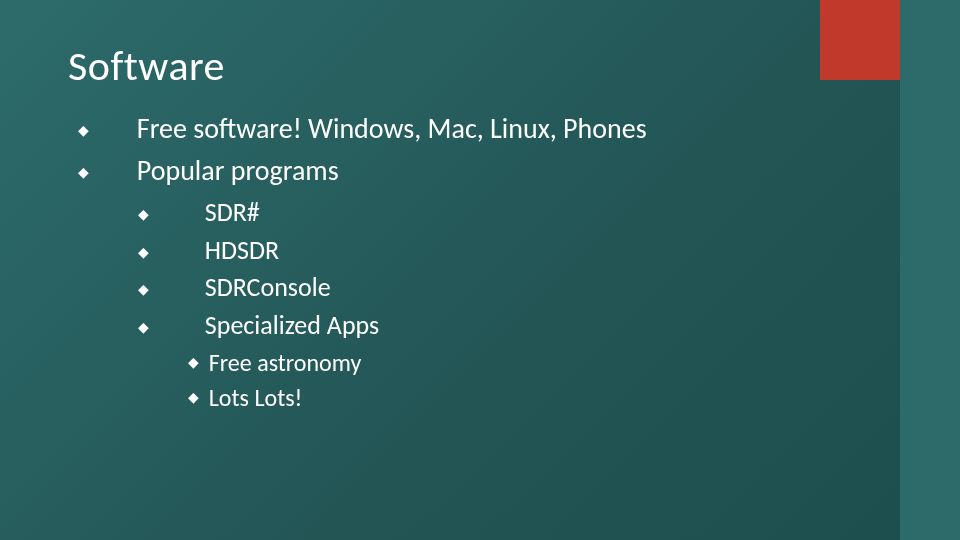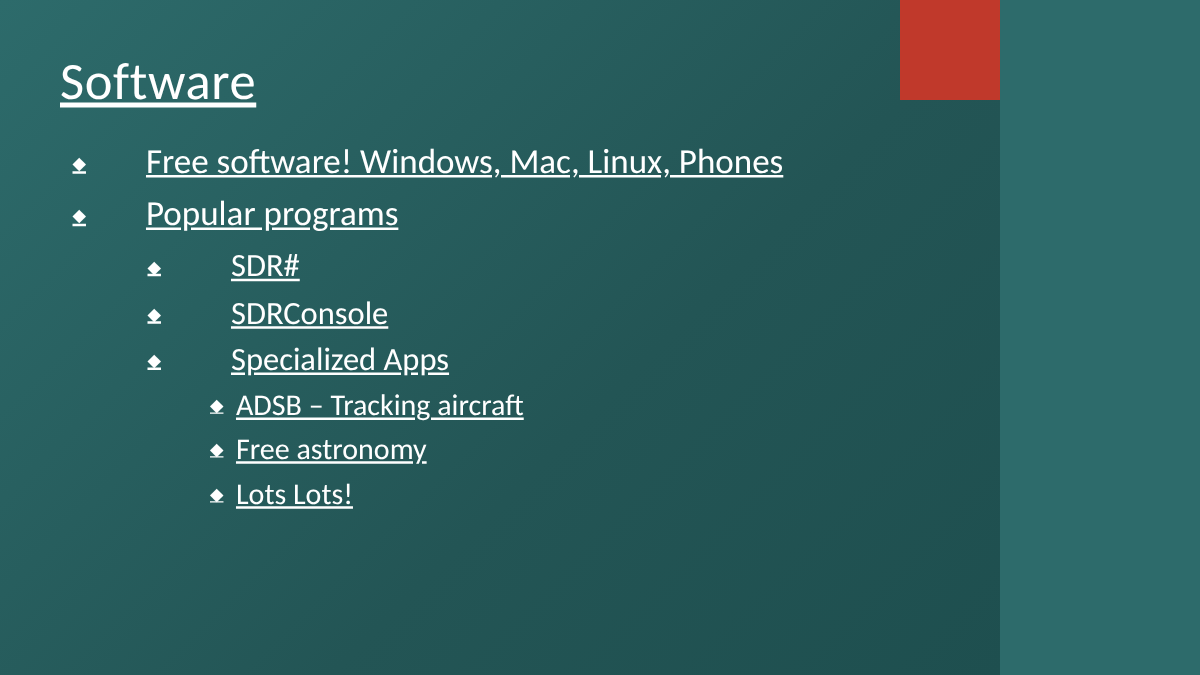--- a/index.html
+++ b/index.html
@@ -12,26 +12,25 @@
       width: 960px;
       height: 540px;
       background: #2d6b6b;
       font-family: 'Calibri', 'Segoe UI', Arial, sans-serif;
       color: #ffffff;
       overflow: hidden;
       position: relative;
     }
 
     .slide-container {
-      width: 800px;
+      width: 900px;
       height: 540px;
       background: linear-gradient(135deg, #2d6b6b 0%, #235555 60%, #1e4f4f 100%);
-      padding: 40px 48px;
+      padding: 40px 68px;
       position: relative;
-      text-decoration: underline;
     }
 
     
     .accent-box {
       position: absolute;
       top: 0;
       right: 0;
       width: 80px;
       height: 80px;
       background: #c0392b;
@@ -126,35 +125,35 @@
     <div class="bullet-l1">
       <span class="arrow-l1 arrow-icon"></span>
       <span>Popular programs</span>
     </div>
 
     <div class="bullet-l2">
       <span class="arrow-l2 arrow-icon"></span>
       <span>SDR#</span>
     </div>
 
+    <div class="bullet-l2">
+      <span class="arrow-l2 arrow-icon"></span>
+      <span>HDSDR</span>
+    </div>
 
     <div class="bullet-l2">
       <span class="arrow-l2 arrow-icon"></span>
       <span>SDRConsole</span>
     </div>
 
     <div class="bullet-l2">
       <span class="arrow-l2 arrow-icon"></span>
       <span>Specialized Apps</span>
     </div>
 
-    <div class="bullet-l3">
-      <span class="arrow-l3 arrow-icon"></span>
-      <span>ADSB – Tracking aircraft</span>
-    </div>
 
 
     <div class="bullet-l3">
       <span class="arrow-l3 arrow-icon"></span>
       <span>Free astronomy</span>
     </div>
 
     <div class="bullet-l3">
       <span class="arrow-l3 arrow-icon"></span>
       <span>Lots Lots!</span>

